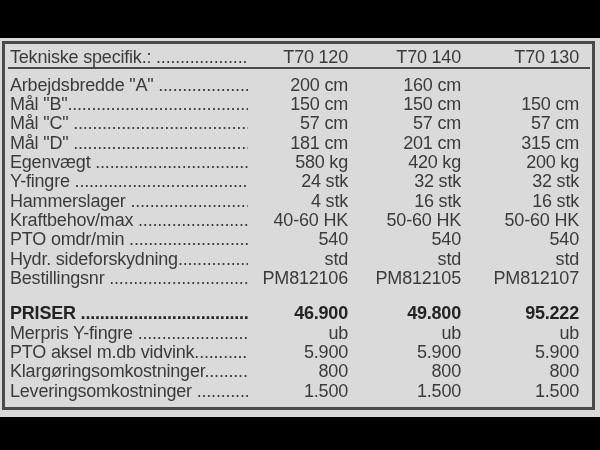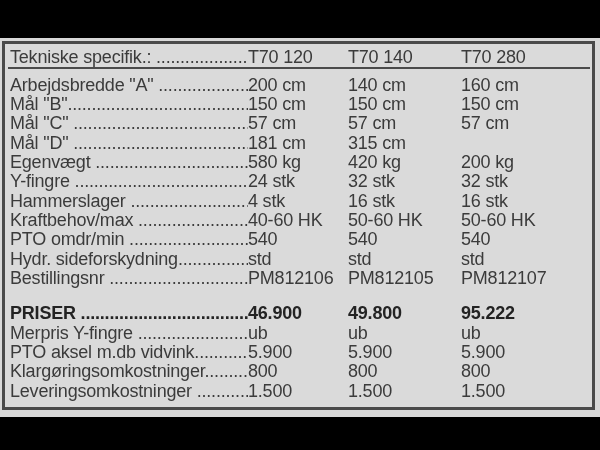--- a/index.html
+++ b/index.html
@@ -42,21 +42,21 @@
   .hdr-row {
     margin-top: 3px;
     line-height: 20px;
   }
   .lbl {
     text-align: left;
     white-space: nowrap;
     overflow: hidden;
   }
   .val {
-    text-align: left;
+    text-align: right;
     white-space: nowrap;
   }
   .divider {
     height: 2px;
     background: #4a4a4a;
     margin-left: -2px;
     margin-right: 0;
   }
   .rows { margin-top: 6.5px; }
   .spacer { height: 16px; }
@@ -67,47 +67,47 @@
 
 <div class="letterbox top"></div>
 
 <div class="page">
   <div class="frame">
 
     <div class="hdr-row">
       <div class="lbl">Tekniske specifik.: ......................</div>
       <div class="val">T70 120</div>
       <div class="val">T70 140</div>
-      <div class="val">T70 280</div>
+      <div class="val">T70 130</div>
     </div>
 
     <div class="divider"></div>
 
     <div class="rows">
       <div class="row">
         <div class="lbl">Arbejdsbredde "A" .....................</div>
         <div class="val">200 cm</div>
-        <div class="val">140 cm</div>
         <div class="val">160 cm</div>
       </div>
       <div class="row">
         <div class="lbl">Mål "B".......................................</div>
         <div class="val">150 cm</div>
         <div class="val">150 cm</div>
         <div class="val">150 cm</div>
       </div>
       <div class="row">
         <div class="lbl">Mål "C" ......................................</div>
         <div class="val">57 cm</div>
         <div class="val">57 cm</div>
         <div class="val">57 cm</div>
       </div>
       <div class="row">
         <div class="lbl">Mål "D" ......................................</div>
         <div class="val">181 cm</div>
+        <div class="val">201 cm</div>
         <div class="val">315 cm</div>
       </div>
       <div class="row">
         <div class="lbl">Egenvægt ....................................</div>
         <div class="val">580 kg</div>
         <div class="val">420 kg</div>
         <div class="val">200 kg</div>
       </div>
       <div class="row">
         <div class="lbl">Y-fingre .......................................</div>

